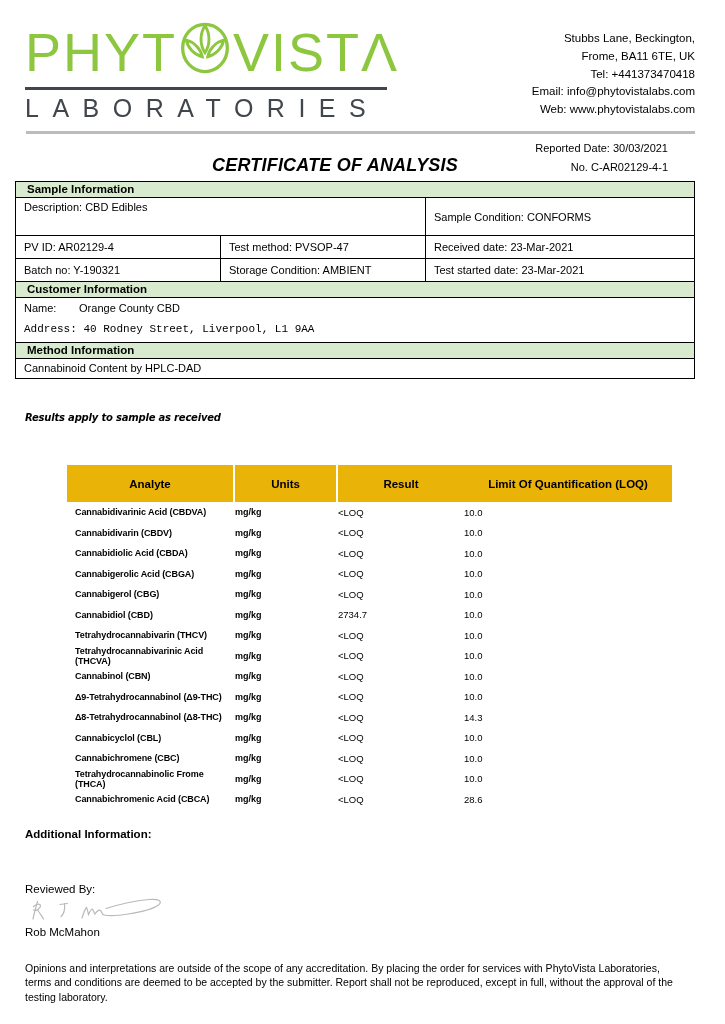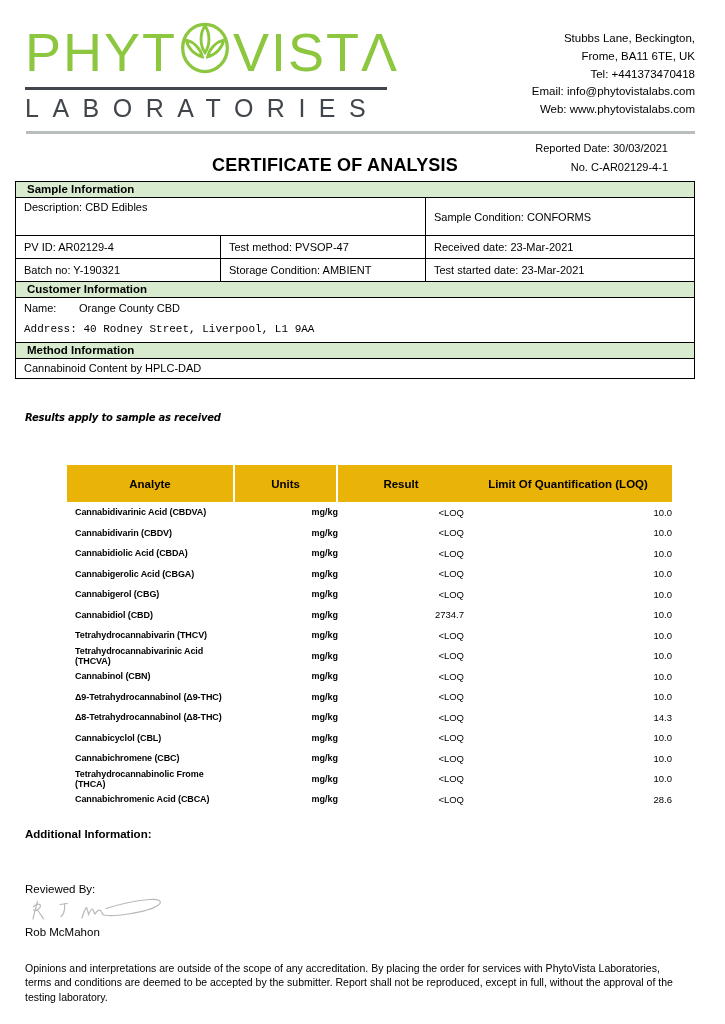--- a/index.html
+++ b/index.html
@@ -22,21 +22,21 @@
     margin-top:4px; border-top:3px solid #41464c; padding-top:4px;
     color:#41464c; font-size:25px; letter-spacing:13.5px; font-weight:400;
     white-space:nowrap;
   }
   .contact { text-align:right; font-size:11.5px; line-height:1.55; padding-top:10px; }
   .header-divider { height:3px; background:#b9bdbd; margin:8px 30px 0 26px; }
   
   .title-band { position:relative; height:48px; }
   .coa-title {
     position:absolute; left:0; top:21px; width:670px; text-align:center;
-    font-size:18px; font-weight:bold; letter-spacing:0.2px;
+    font-size:18px; font-weight:bold; letter-spacing:0.2px;font-style:italic;
   }
   .report-meta { position:absolute; right:57px; top:5px; text-align:right; font-size:11px; line-height:1.7; }
   
   .info-wrap { margin:0 30px 0 15px; }
   .bar {
     background:#d8ebcf; border:1px solid #000;
     font-weight:bold; font-size:11.5px; padding:1px 0 2px 11px; margin-top:-1px;
   }
   table.sample { width:100%; border-collapse:collapse; margin-top:-1px; table-layout:fixed; }
   table.sample td { border:1px solid #000; font-size:11px; padding:3px 8px; }
@@ -58,21 +58,21 @@
   .rt-header {
     display:grid; grid-template-columns:168px 103px 126px 208px;
     background:#eab308; height:37px;
   }
   .rt-h {
     display:flex; align-items:center; justify-content:center;
     font-weight:bold; font-size:11.5px; text-align:center;
   }
   .rt-h.sep { border-right:2px solid #fff; }
   .rt-row { display:grid; grid-template-columns:168px 103px 126px 208px; height:20.5px; align-items:center; }
-  .rt-c { font-size:9.5px; text-align:right; }
+  .rt-c { font-size:9.5px; text-align:left; }
   .rt-c0 { text-align:left; padding-left:8px; font-weight:bold; font-size:9px; letter-spacing:-0.1px; }
   .rt-c1 { font-weight:bold; font-size:9px; }
   
   .additional { margin:18px 0 0 25px; font-size:11.5px; font-weight:bold; }
   .reviewed { margin:43px 0 0 25px; font-size:11.5px; }
   .sig { display:block; margin:2px 0 0 27px; }
   .sig-name { margin-left:25px; font-size:11.5px; line-height:1.3; }
   .disclaimer {
     position:absolute; left:25px; top:961px; width:648px;
     font-size:10.5px; line-height:1.38;

